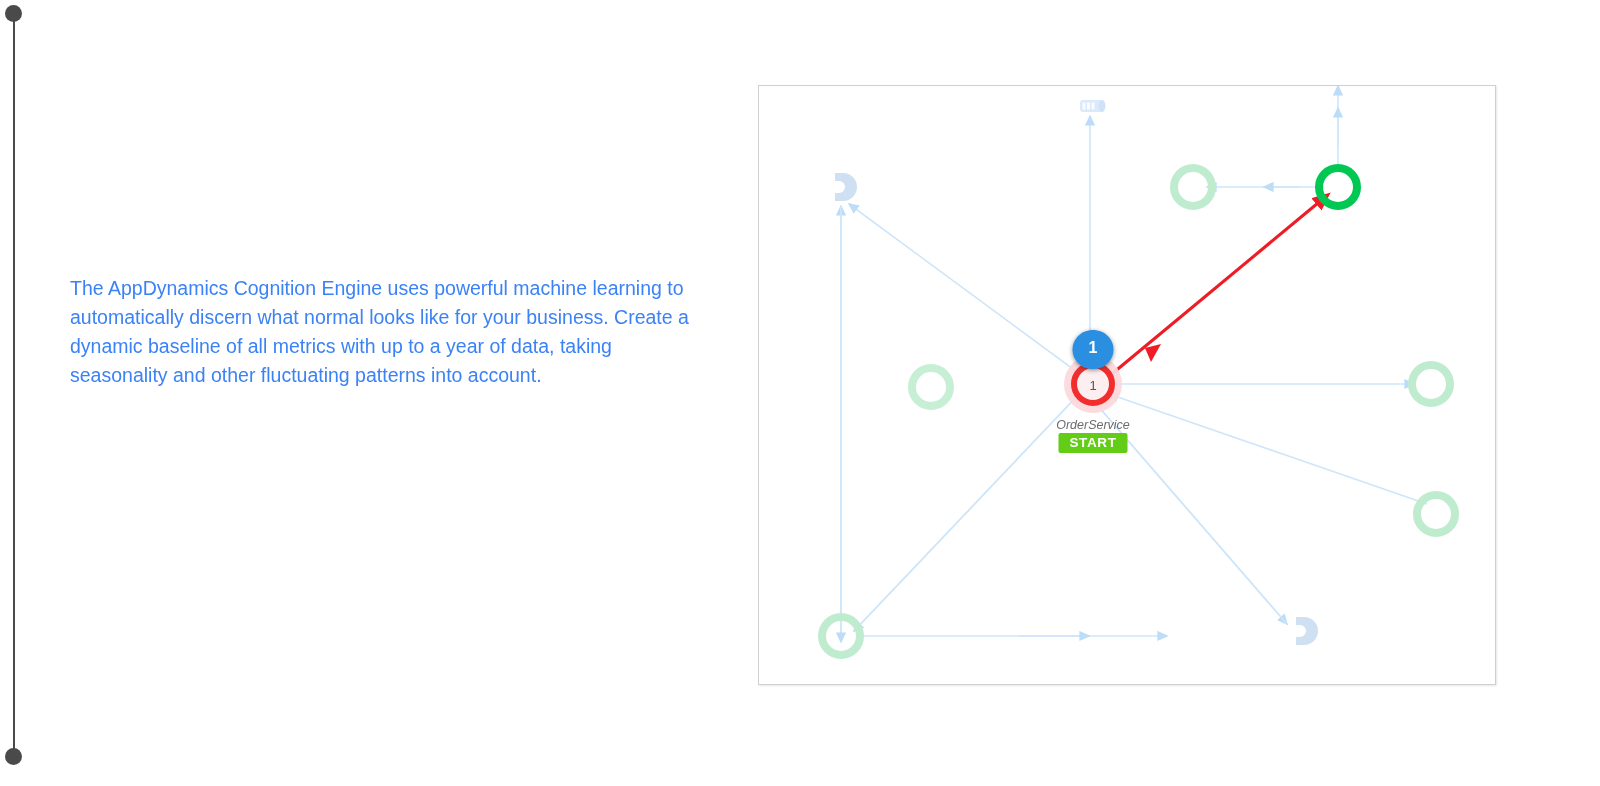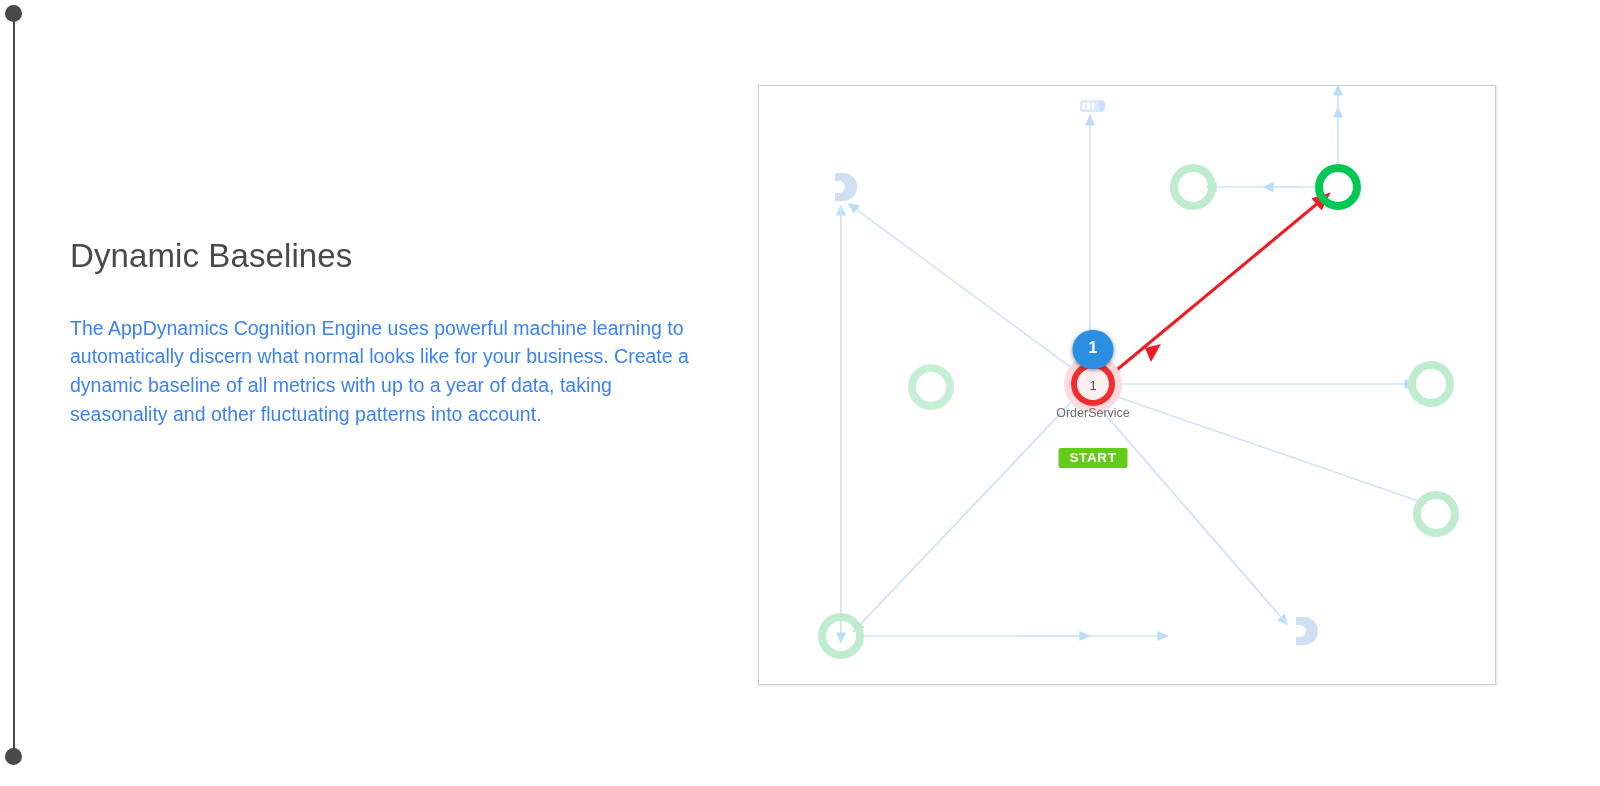--- a/index.html
+++ b/index.html
@@ -128,21 +128,20 @@
 </head>
 <body>
 
 <div id="timeline-rail">
   <div class="rail-line"></div>
   <div class="rail-dot top"></div>
   <div class="rail-dot bottom"></div>
 </div>
 
 <div id="text-column">
-  <h1 id="page-title">Dynamic Baselines</h1>
   <p id="page-body">The AppDynamics Cognition Engine uses powerful machine learning to automatically discern what normal looks like for your business. Create a dynamic baseline of all metrics with up to a year of data, taking seasonality and other fluctuating patterns into account.</p>
 </div>
 
 <div id="diagram-panel">
 
   <svg id="topology-svg" viewBox="0 0 738 600">
     <defs>
       <marker id="arrFaded" markerWidth="10" markerHeight="10" refX="6" refY="3.2" orient="auto" markerUnits="strokeWidth">
         <path d="M0,0 L7,3.2 L0,6.4 z" fill="#bcdcf7"></path>
       </marker>
@@ -242,16 +241,16 @@
                C 313.5 252.8 322.5 244 334 244
                C 345.5 244 354.5 252.8 354.5 263.5
                C 354.5 274.2 346 283 334 283 z" fill="#2b8fe0"></path>
     </g>
   </svg>
 
   <div class="pin-number" style="left:334px; top:253px;">1</div>
 
   <div class="center-number" style="left:334px; top:299px;">1</div>
 
-  <div class="node-label" style="left:334px; top:320px;">OrderService</div>
-
-  <div class="node-badge" style="left:334px; top:362px;">START</div>
+  <div class="node-label" style="left:334px; top:332px;font-style:italic;">OrderService</div>
+
+  <div class="node-badge" style="left:334px; top:347px;">START</div>
 </div>
 
 </body></html>

